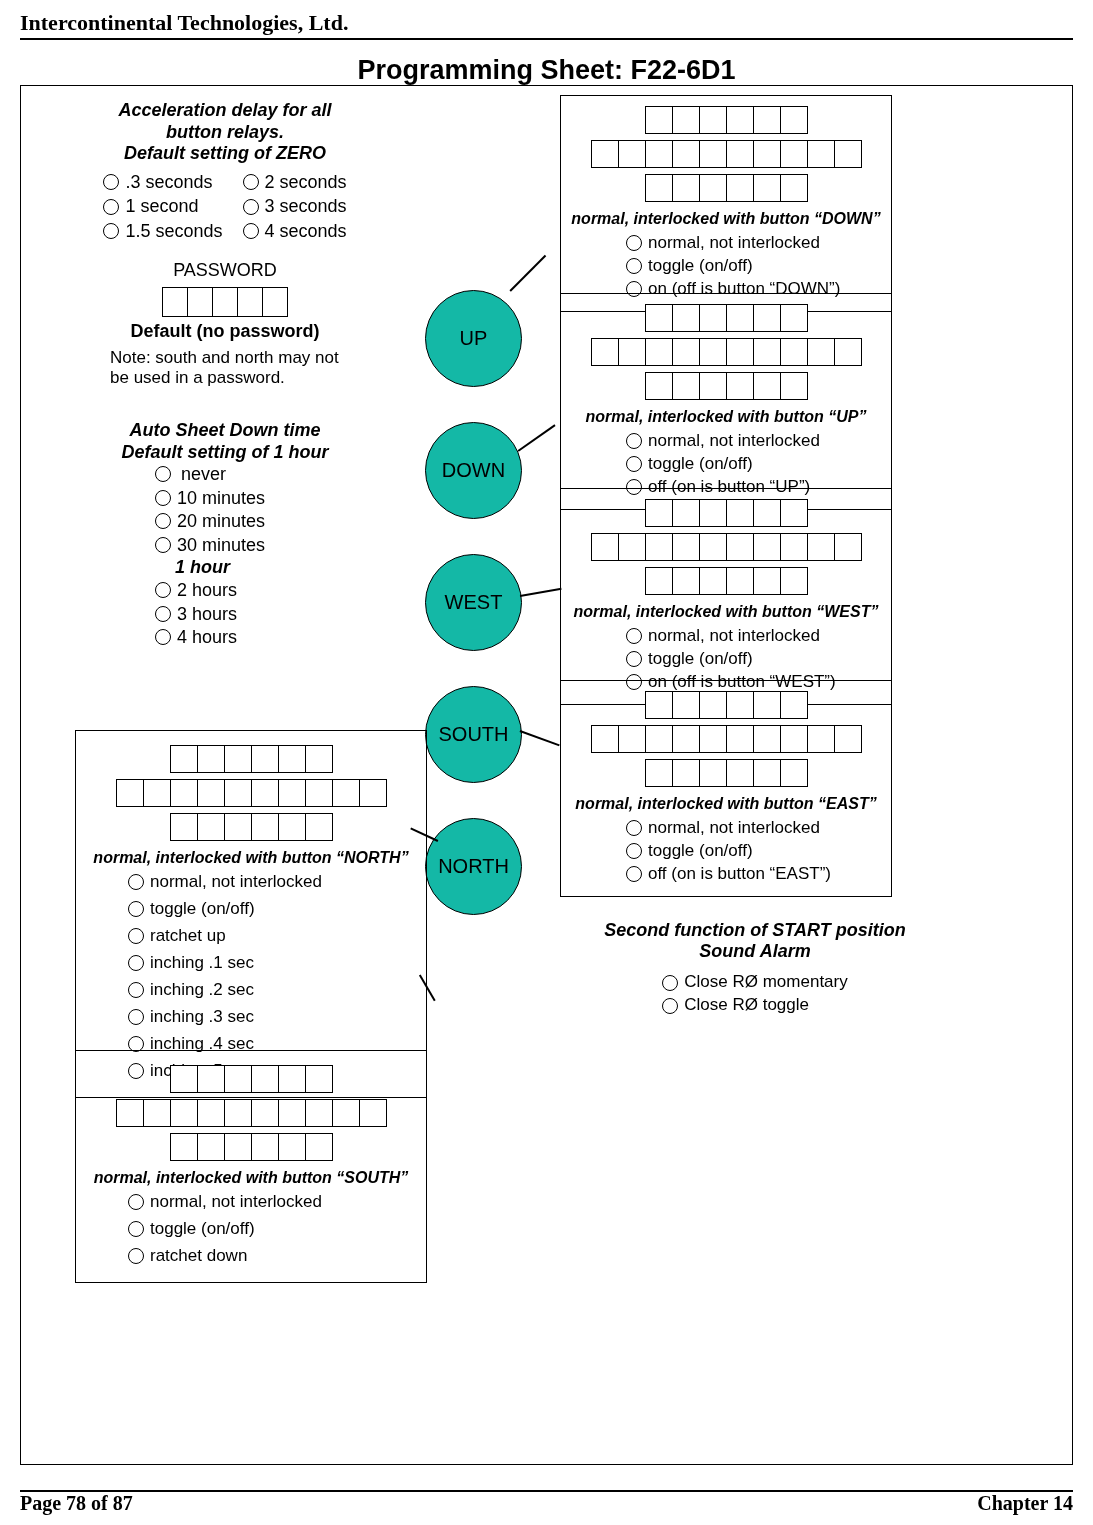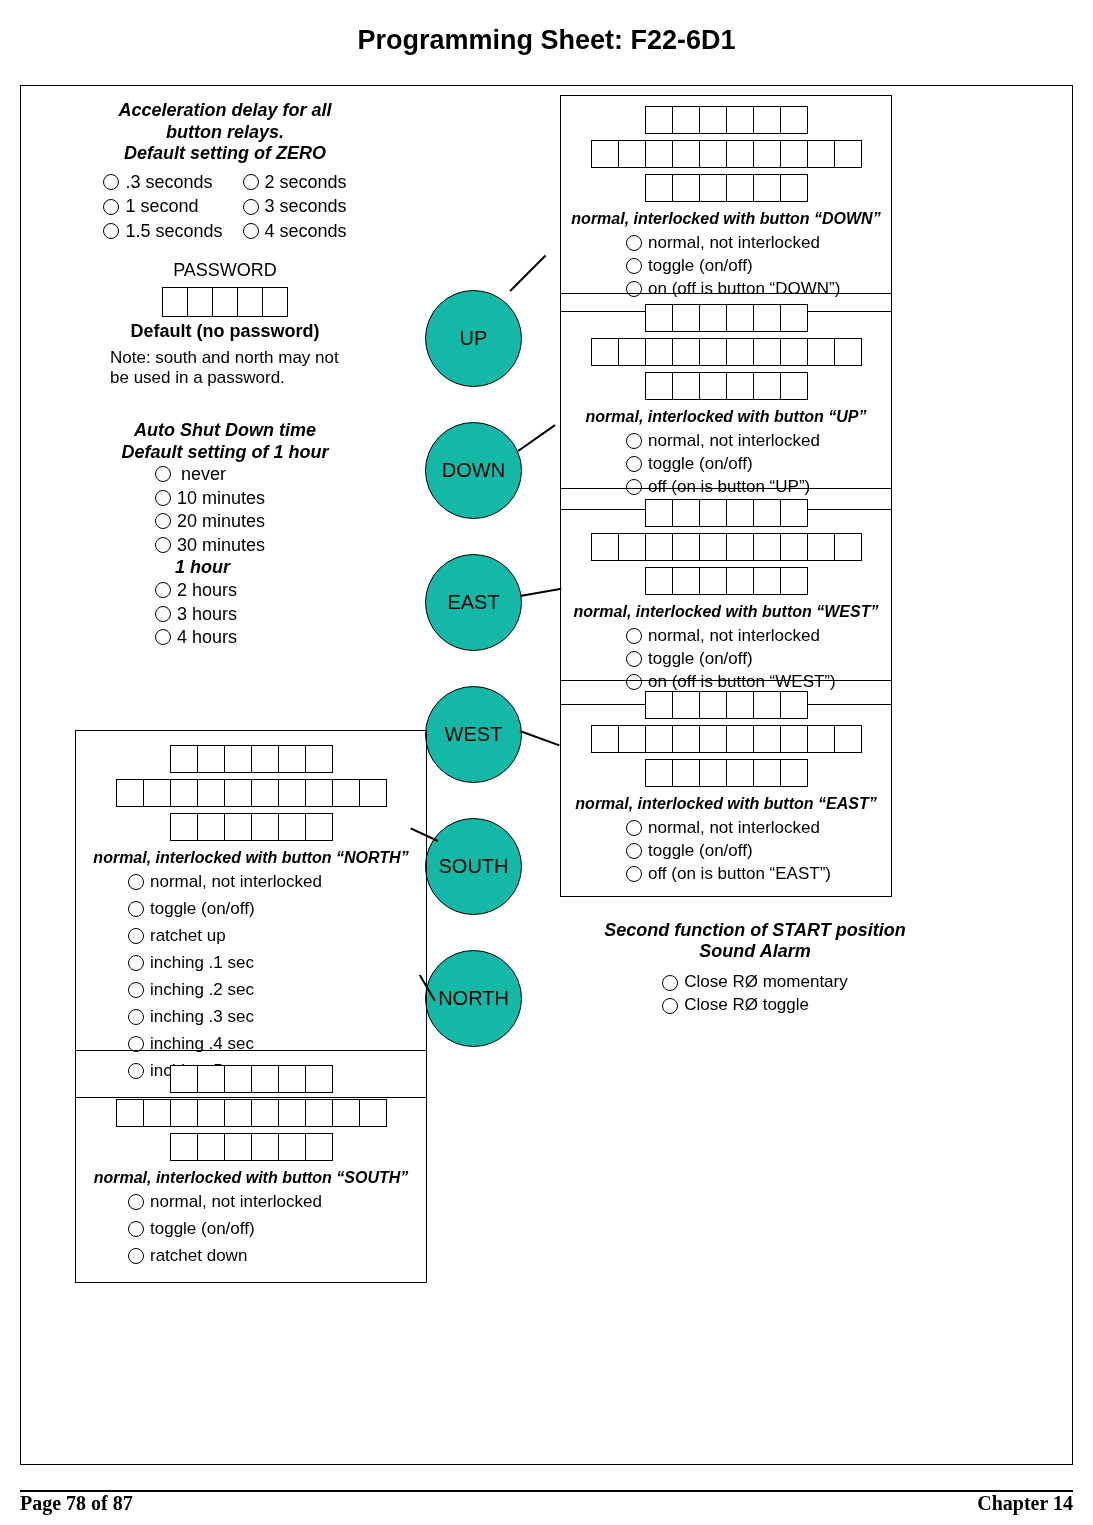--- a/index.html
+++ b/index.html
@@ -233,20 +233,21 @@
   .line {
     position: absolute;
     background: #000;
   }
 </style>
 </head>
 <body>
 
 <div class="page">
 
+  <div class="header-company">Intercontinental Technologies, Ltd.</div>
 
   <div class="title">Programming Sheet:  F22-6D1</div>
 
   <div class="outer-box"></div>
 
   <div class="accel-block">
     <div class="accel-title">
       <div>Acceleration delay for all</div>
       <div>button relays.</div>
       <div>Default setting of ZERO</div>
@@ -291,21 +292,21 @@
         <div class="cell"></div>
         <div class="cell"></div>
         <div class="cell"></div>
     </div>
     <div class="pw-default">Default (no password)</div>
     <div class="pw-note">Note: south and north may not be used in a password.</div>
   </div>
 
   <div class="autoshut-block">
     <div class="autoshut-title">
-      <div>Auto Shut Down time</div>
+      <div>Auto Sheet Down time</div>
       <div>Default setting of 1 hour</div>
     </div>
     <div class="autoshut-opts">
       <div class="opt-row">
           <span class="radio"></span>
           <span style="margin-left:4px;">never</span>
         </div>
       <div class="opt-row">
           <span class="radio"></span>
           <span>10 minutes</span>
@@ -333,23 +334,20 @@
         </div>
     </div>
   </div>
 
   <div class="dir-col">
     <div class="dir-btn">
         <span>UP</span>
       </div>
     <div class="dir-btn">
         <span>DOWN</span>
-      </div>
-    <div class="dir-btn">
-        <span>EAST</span>
       </div>
     <div class="dir-btn">
         <span>WEST</span>
       </div>
     <div class="dir-btn">
         <span>SOUTH</span>
       </div>
     <div class="dir-btn">
         <span>NORTH</span>
       </div>

